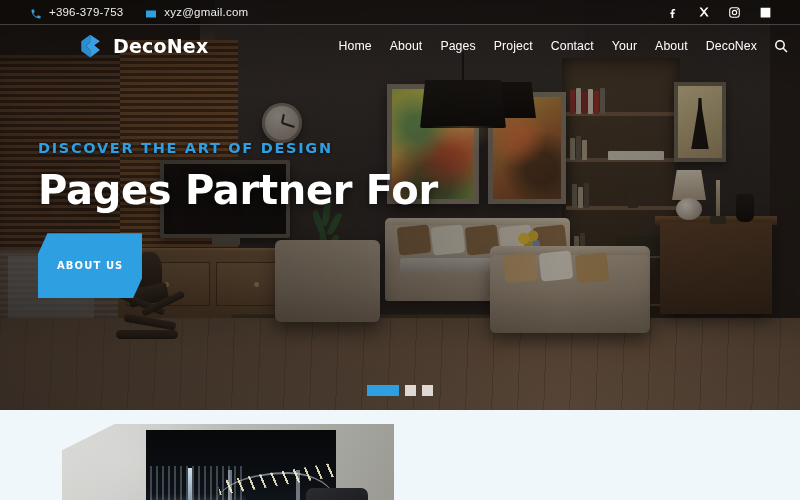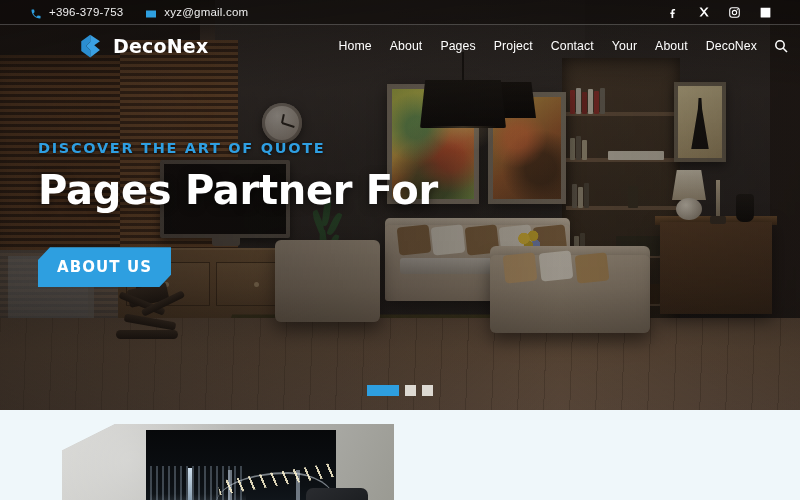--- a/index.html
+++ b/index.html
@@ -360,23 +360,23 @@
     font-family:"DejaVu Sans", sans-serif;
     text-shadow:0 1px 3px rgba(0,0,0,.6);
   }
   .htitle{
     color:#fff; font-size:40px; line-height:1.13; font-weight:800;
     margin-top:12px; letter-spacing:-.3px;
     font-family:"DejaVu Sans", sans-serif;
     text-shadow:0 2px 10px rgba(0,0,0,.55);
   }
   .hero-cta{
-    margin-top:34px; display:inline-block; background:#2e9fe0; color:#fff;
-    font-size:15px; font-weight:800; letter-spacing:1.1px;
-    padding:11px 19px; cursor:pointer;
+    margin-top:20px; display:inline-block; background:#2e9fe0; color:#fff;
+    font-size:10px; font-weight:800; letter-spacing:1.1px;
+    padding:27px 19px; cursor:pointer;
     clip-path:polygon(9% 0, 100% 0, 100% 68%, 91% 100%, 0 100%, 0 32%);
     font-family:"DejaVu Sans", sans-serif;
   }
 
   .dots{
     position:absolute; left:0; right:0; bottom:14px; z-index:15;
     display:flex; align-items:center; justify-content:center; gap:6px;
   }
   .dot{ width:11px; height:11px; background:#ddd9d2; cursor:pointer; }
   .dot.active{ width:32px; height:11px; background:#2e9fe0; }
@@ -561,21 +561,21 @@
         <i class="sc-part" style="left:18px;top:34px;width:40px;height:18px;transform:rotate(-12deg)"></i>
         <i class="sc-part" style="left:8px;top:48px;width:48px;height:7px;transform:rotate(22deg)"></i>
         <i class="sc-part" style="left:30px;top:48px;width:46px;height:7px;transform:rotate(-26deg)"></i>
         <i class="sc-part" style="left:14px;top:66px;width:52px;height:8px;transform:rotate(10deg)"></i>
         <i class="sc-part" style="left:6px;top:78px;width:62px;height:9px;border-radius:6px"></i>
       </div>
     </div>
     <div class="hero-overlay"></div>
 
     <div class="hero-content">
-      <div class="eyebrow">DISCOVER THE ART OF QUOTE</div>
+      <div class="eyebrow">DISCOVER THE ART OF DESIGN</div>
       <div class="htitle">
         <div>Pages Partner For</div>
       </div>
       <div class="hero-cta">ABOUT US</div>
     </div>
 
     <div class="dots">
       <i class="dot active"></i>
       <i class="dot"></i>
       <i class="dot"></i>

